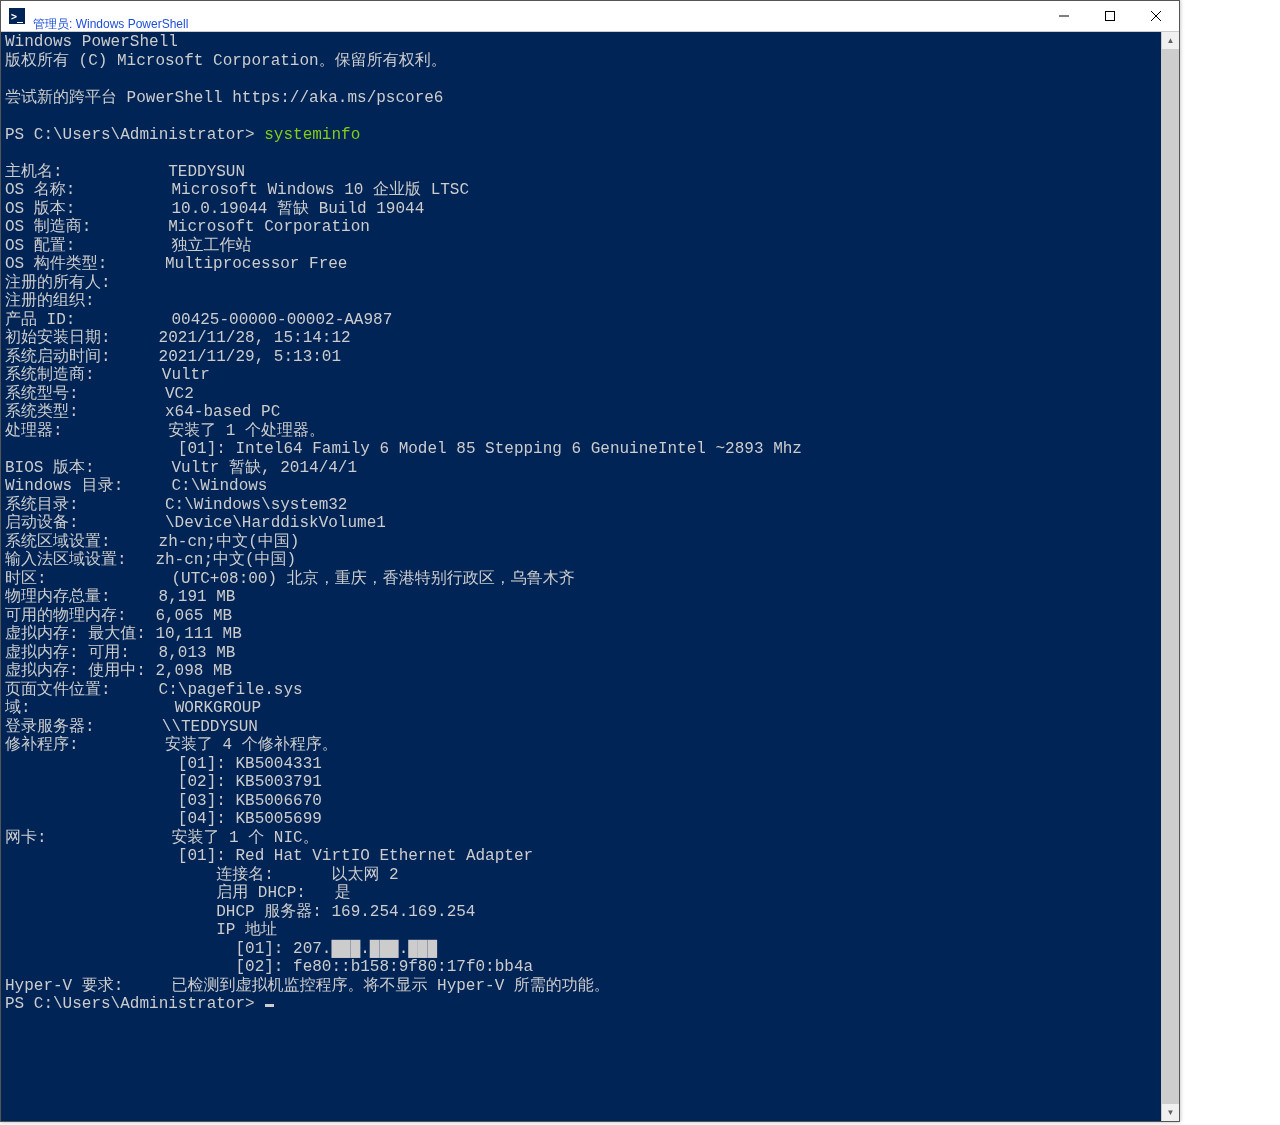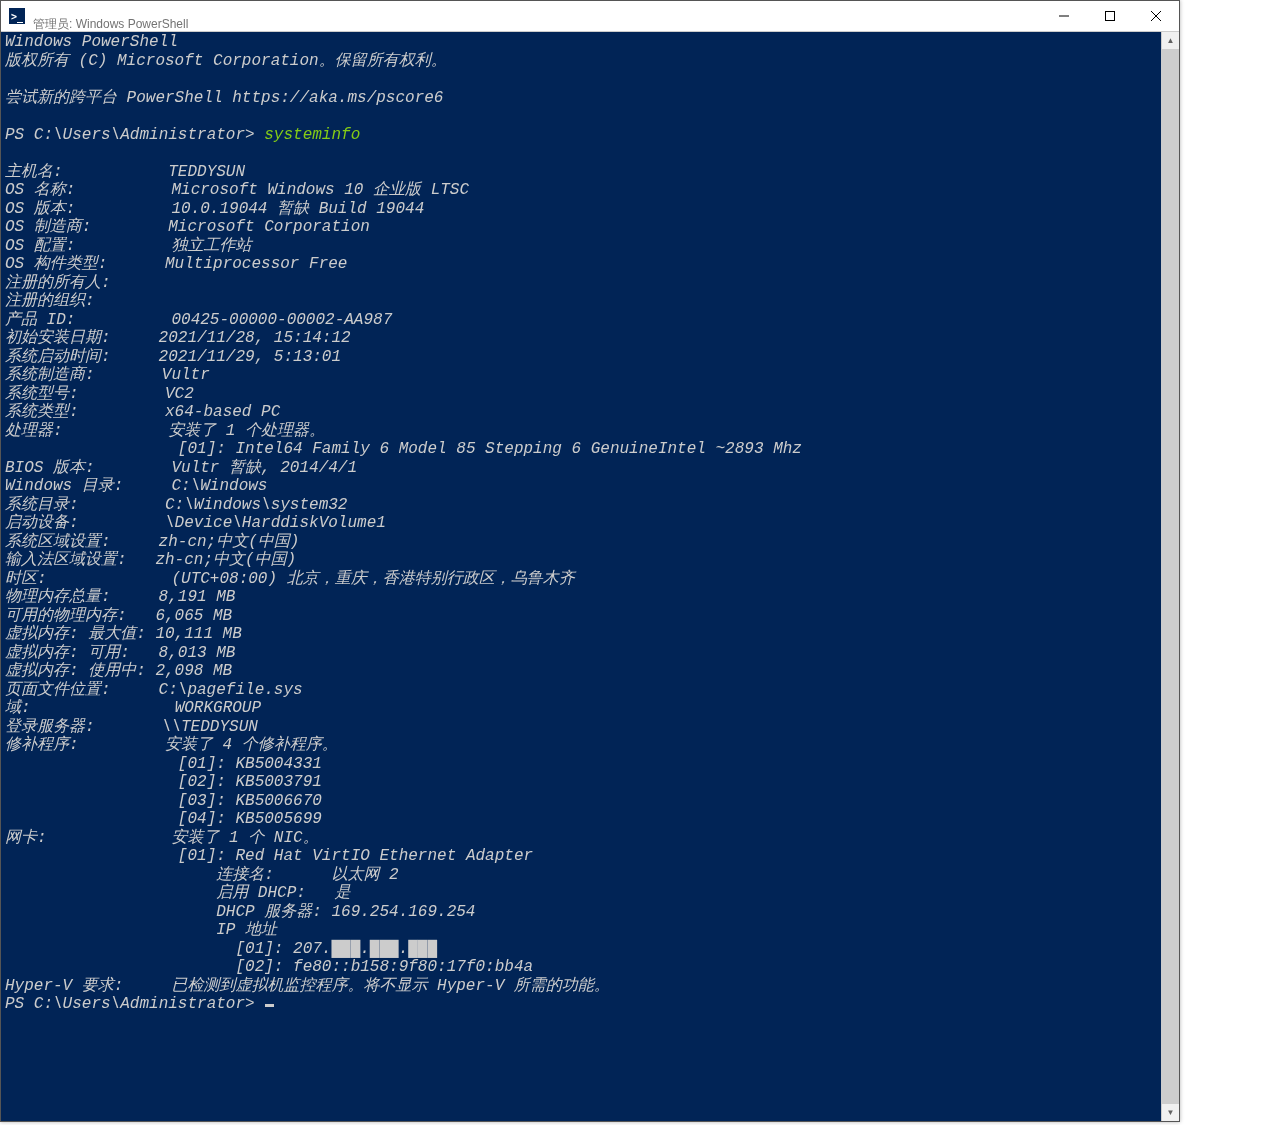--- a/index.html
+++ b/index.html
@@ -25,21 +25,21 @@
     border-bottom:1px solid #ccc;
     flex-shrink:0;
   }
   .app-icon{
     width:16px;height:16px;margin-right:8px;
     background:#012456;
     display:flex;align-items:center;justify-content:center;
     color:#fff;font-size:10px;font-weight:bold;
     font-family:Consolas,monospace;
   }
-  .title-text{color:#737373;font-size:12px;margin-top:16px;}
+  .title-text{color:#1d4ed8;font-size:12px;margin-top:16px;}
   .win-controls{margin-left:auto;display:flex;}
   .win-btn{
     width:46px;height:30px;
     display:flex;align-items:center;justify-content:center;
     color:#000;font-size:10px;
     cursor:pointer;
   }
   .win-btn svg{width:10px;height:10px;}
   .term-body{
     flex:1;display:flex;
@@ -49,21 +49,20 @@
   .term{
     flex:1;
     background:#012456;
     color:#cccccc;
     font-family:"NSimSun","SimSun",Consolas,"Courier New",monospace;
     font-size:16px;
     line-height:18.5px;
     padding:1px 4px 4px 4px;
     overflow:hidden;
     white-space:pre;
-    font-style:italic;
   }
   .cmd{color:#84cc16;}
   .cursor{
     display:inline-block;width:9px;height:3px;
     background:#cccccc;vertical-align:baseline;
     margin-left:1px;position:relative;top:-1px;
   }
   .scrollbar{
     width:17px;background:#f0f0f0;
     border-left:1px solid #ccc;

